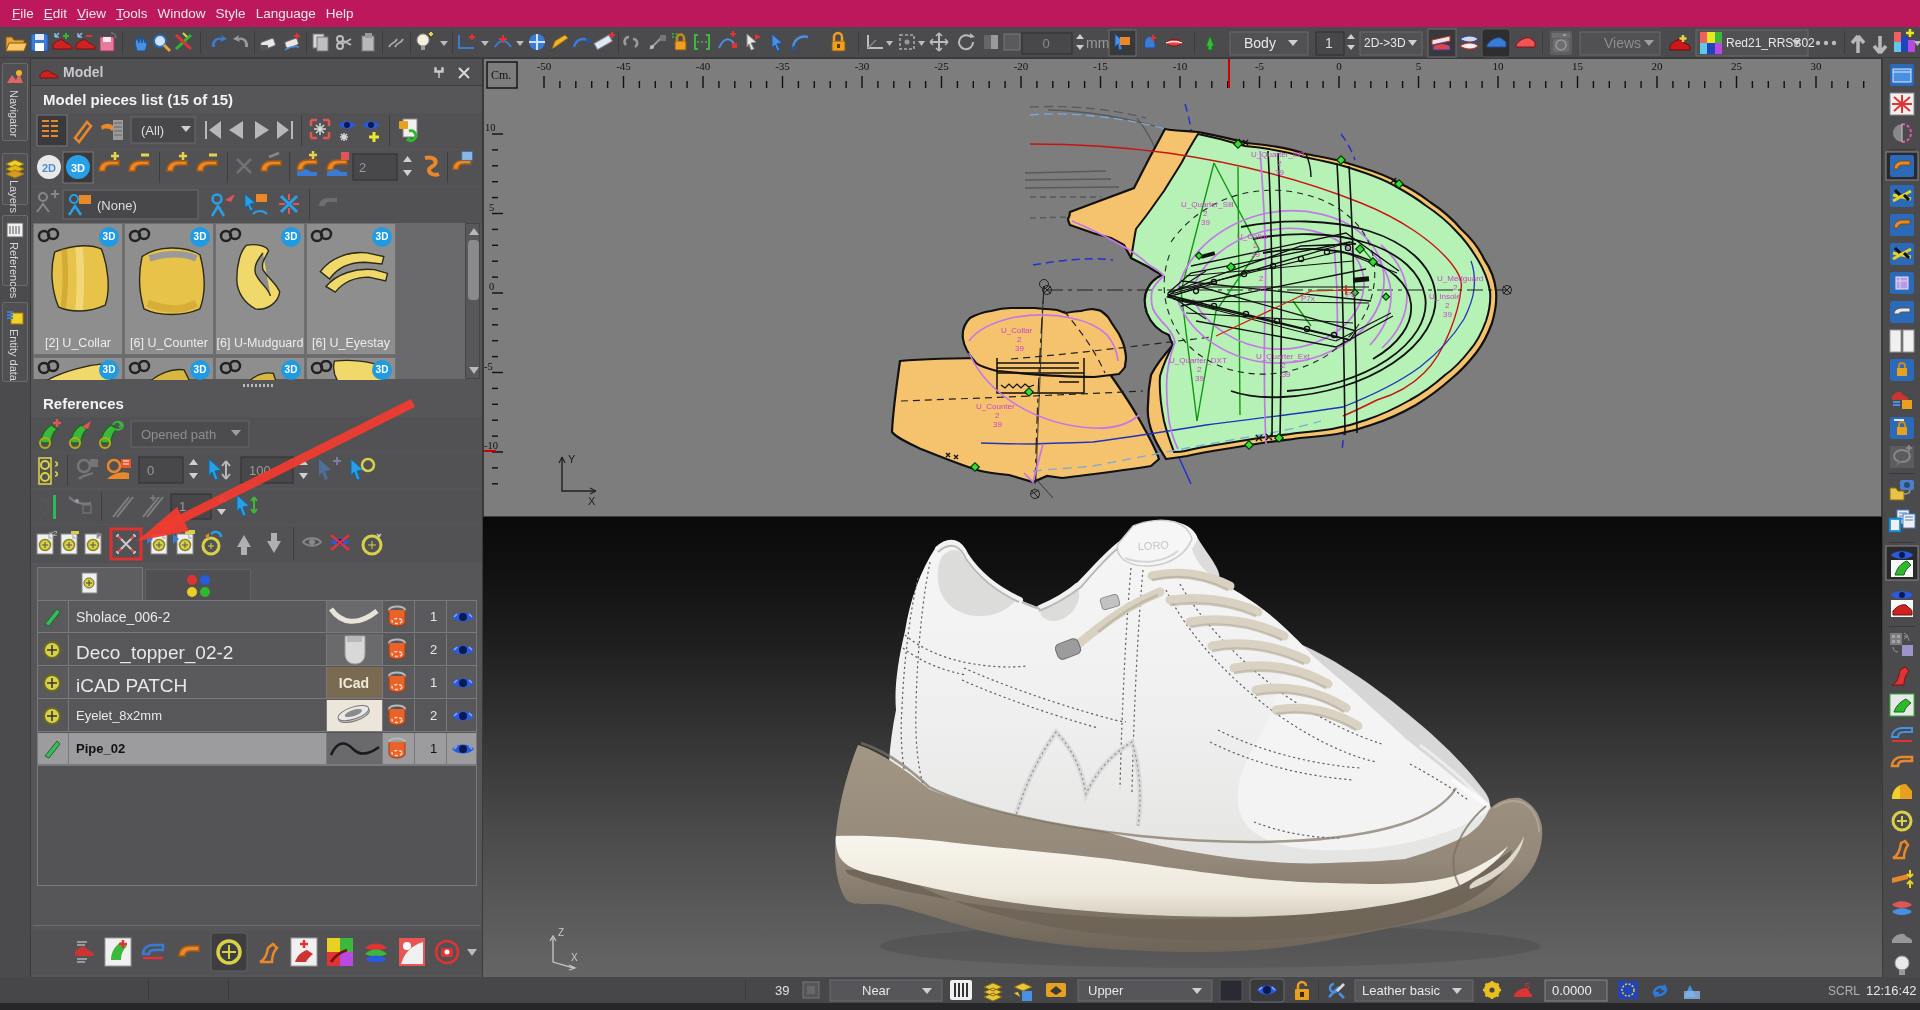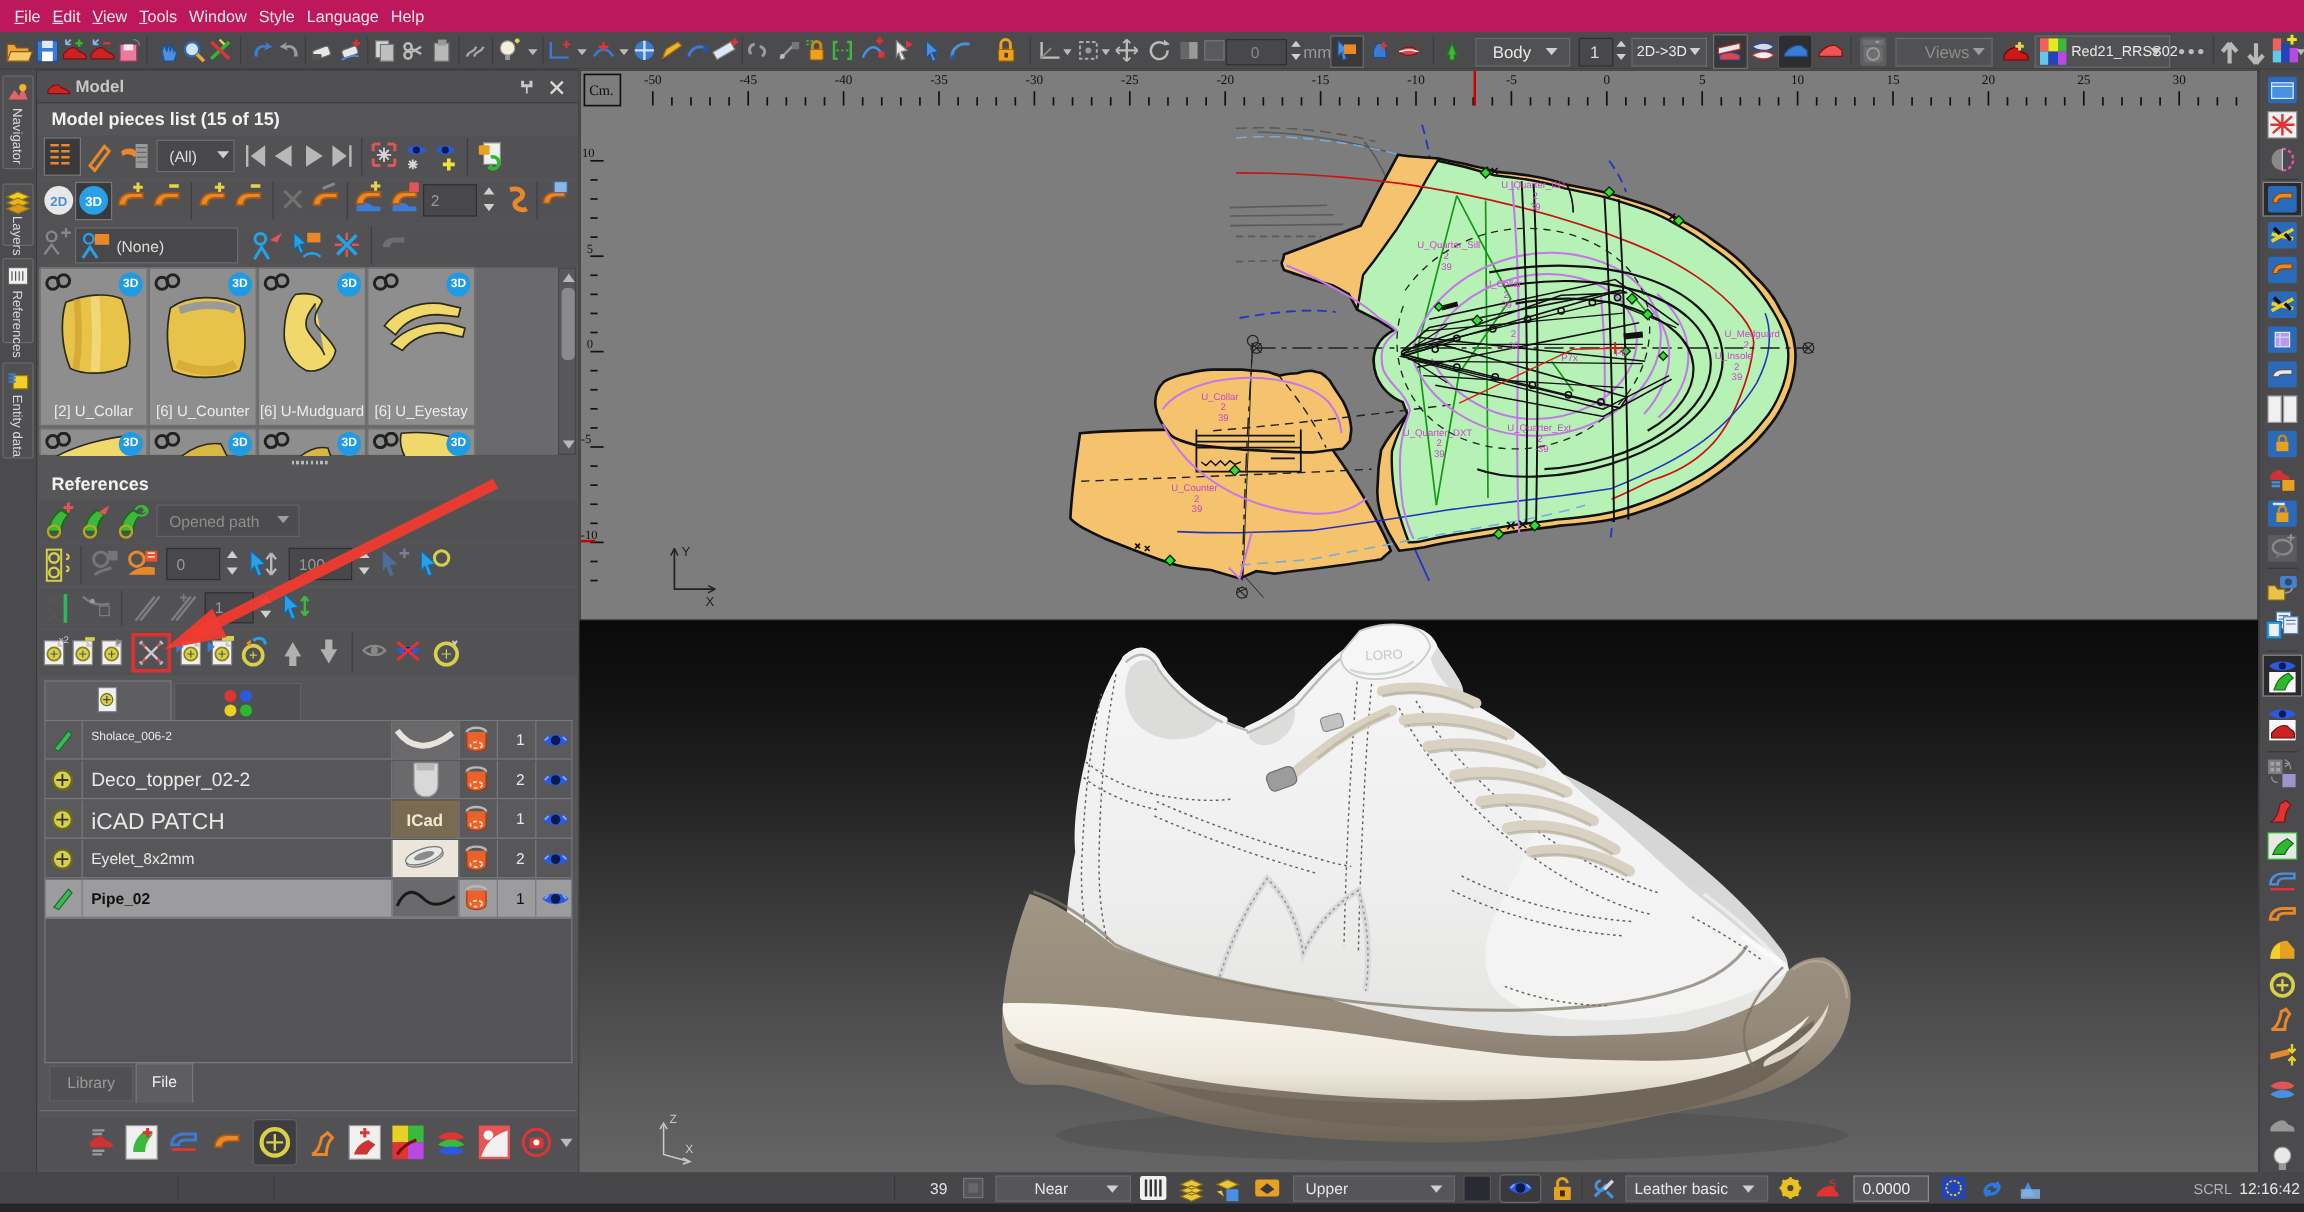--- a/index.html
+++ b/index.html
@@ -766,21 +766,21 @@
             <circle cx="21" cy="19" r="5" fill="#2db82d"></circle>
           </svg>
  </div>
 </div>
       <div style="position:absolute;left:6px;top:541px;width:440px;height:166px;background:#57575a;border:1px solid #7a7a7c;">
         <div style="position:absolute;left:0;top:0px;width:438px;height:32px;background:#5a5a5d;border-bottom:1px solid #7a7a7c;">
     <svg width="24" height="26" style="position:absolute;left:3px;top:3px">
             <path d="M4,20 L16,5 L19,8 L8,22 Z" fill="#3cb85a" stroke="#1a6a2a"></path>
           </svg>
     <div style="position:absolute;left:30px;width:1px;height:32px;background:#7a7a7c;"></div>
-    <span style="position:absolute;left:38px;top:8px;font-size:10px;color:#e8e8e8;font-weight:normal;font-family:Liberation Sans,sans-serif;">Sholace_006-2</span>
+    <span style="position:absolute;left:38px;top:8px;font-size:14px;color:#e8e8e8;font-weight:normal;font-family:Liberation Sans,sans-serif;">Sholace_006-2</span>
     <div style="position:absolute;left:288px;width:1px;height:32px;background:#7a7a7c;"></div>
     <svg width="55" height="31" style="position:absolute;left:289px;top:0">
             <rect x="0" y="0" width="55" height="31" fill="#6a6a6d"></rect>
             <path d="M4,8 C14,22 30,26 50,10" stroke="#e8e4da" stroke-width="5" fill="none"></path>
           </svg>
     <div style="position:absolute;left:344px;width:1px;height:32px;background:#7a7a7c;"></div>
     <svg width="24" height="26" style="position:absolute;left:348px;top:3px">
             <ellipse cx="11" cy="6" rx="8" ry="3.5" fill="none" stroke="#b8b8b8" stroke-width="2"></ellipse>
             <path d="M3,6 L3,18 a8,4 0 0 0 16,0 L19,6" fill="#e8622a" stroke="#a83a10"></path>
             <ellipse cx="11" cy="17" rx="5" ry="2.5" fill="none" stroke="#ffd8c8" stroke-width="1.5" stroke-dasharray="3,2"></ellipse>
@@ -793,21 +793,21 @@
             <circle cx="13" cy="9" r="4" fill="#0a1a50"></circle>
             <path d="M4,9 l3,-3 M22,9 l-3,-3" stroke="#88a8f0" stroke-width="1.5"></path>
           </svg>
     </div>
         <div style="position:absolute;left:0;top:33px;width:438px;height:32px;background:#57575a;border-bottom:1px solid #7a7a7c;">
     <svg width="24" height="26" style="position:absolute;left:3px;top:3px">
             <circle cx="11" cy="13" r="8" fill="#d8d048" stroke="#6a6a20" stroke-width="2"></circle>
             <path d="M6,13 h10 M11,8 v10" stroke="#333" stroke-width="1.5"></path>
           </svg>
     <div style="position:absolute;left:30px;width:1px;height:32px;background:#7a7a7c;"></div>
-    <span style="position:absolute;left:38px;top:8px;font-size:16px;color:#e8e8e8;font-weight:normal;font-family:Liberation Sans,sans-serif;">Deco_topper_02-2</span>
+    <span style="position:absolute;left:38px;top:8px;font-size:19px;color:#e8e8e8;font-weight:normal;font-family:Liberation Sans,sans-serif;">Deco_topper_02-2</span>
     <div style="position:absolute;left:288px;width:1px;height:32px;background:#7a7a7c;"></div>
     <svg width="55" height="31" style="position:absolute;left:289px;top:0">
             <rect x="0" y="0" width="55" height="31" fill="#6a6a6d"></rect>
             <path d="M18,2 L38,2 L38,20 C38,27 33,30 28,30 C23,30 18,27 18,20 Z" fill="#d8d8d8" stroke="#999"></path>
             <rect x="20" y="2" width="15" height="6" fill="#b8b8b8"></rect>
           </svg>
     <div style="position:absolute;left:344px;width:1px;height:32px;background:#7a7a7c;"></div>
     <svg width="24" height="26" style="position:absolute;left:348px;top:3px">
             <ellipse cx="11" cy="6" rx="8" ry="3.5" fill="none" stroke="#b8b8b8" stroke-width="2"></ellipse>
             <path d="M3,6 L3,18 a8,4 0 0 0 16,0 L19,6" fill="#e8622a" stroke="#a83a10"></path>
@@ -901,24 +901,20 @@
     <span style="position:absolute;left:392px;top:8px;font-size:13px;color:#111;font-family:Liberation Sans,sans-serif;">1</span>
     <div style="position:absolute;left:408px;width:1px;height:32px;background:#7a7a7c;"></div>
     <svg width="26" height="18" style="position:absolute;left:412px;top:7px">
             <path d="M2,9 C7,3 19,3 24,9 C19,15 7,15 2,9 Z" fill="#2a5ae0"></path>
             <circle cx="13" cy="9" r="4" fill="#0a1a50"></circle>
             <path d="M4,9 l3,-3 M22,9 l-3,-3" stroke="#88a8f0" stroke-width="1.5"></path>
           </svg>
     </div>
       </div>
       <div style="position:absolute;left:6px;top:707px;width:440px;height:120px;background:#545457;border:1px solid #7a7a7c;border-top:none;"></div>
-      <div style="position:absolute;left:6px;top:827px;width:440px;height:33px;">
-  <div style="position:absolute;left:4px;top:2px;width:70px;height:30px;background:#505053;border:1px solid #616164;color:#9a9a9a;font-size:13px;text-align:center;line-height:28px;">Library</div>
-  <div style="position:absolute;left:76px;top:0;width:48px;height:33px;background:#5e5e61;border:1px solid #78787a;border-bottom:none;color:#f0f0f0;font-size:13px;text-align:center;line-height:30px;">File</div>
-</div>
       <div style="position:absolute;left:2px;top:866px;width:447px;height:1px;background:#6e6e70;"></div>
       <svg width="451" height="44" style="position:absolute;left:0;top:872px">
         <rect x="0" y="0" width="451" height="44" fill="#525255"></rect>
         <g transform="translate(42,9)">
           <path d="M2,12 C5,8 9,6 12,7 L15,10 C18,11 20,12 21,14 L21,16 L2,16 Z" fill="#cc3333"></path>
           <path d="M4,2 h10 M4,5 h8 M4,19 h10 M4,22 h8" stroke="#999" stroke-width="2"></path>
         </g>
         <g transform="translate(74,7)">
           <rect x="0" y="0" width="26" height="28" fill="#f0f0f0" stroke="#999"></rect>
           <path d="M6,22 C6,14 10,8 16,4 L22,8 C18,12 16,16 16,22 Z" fill="#3cb83c"></path>

